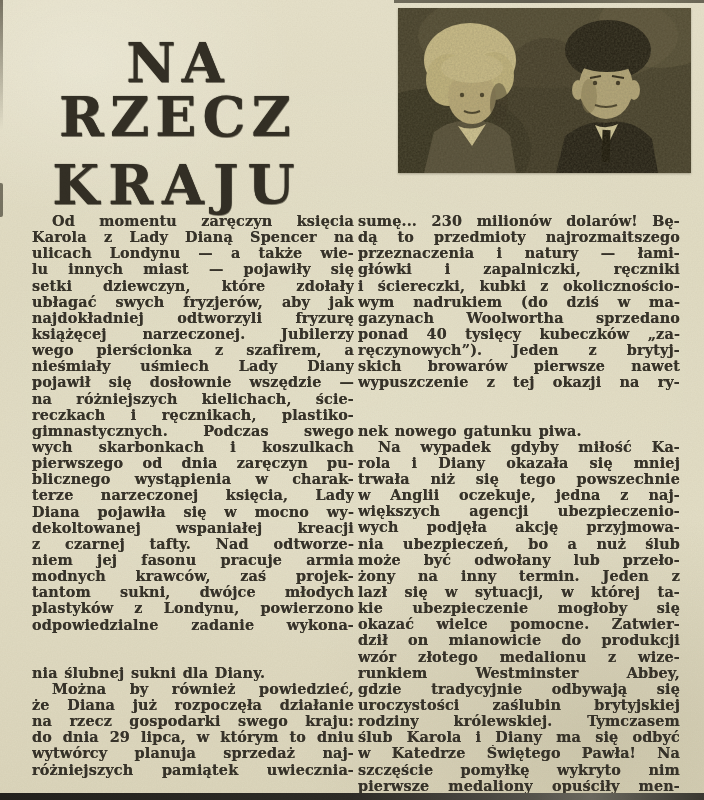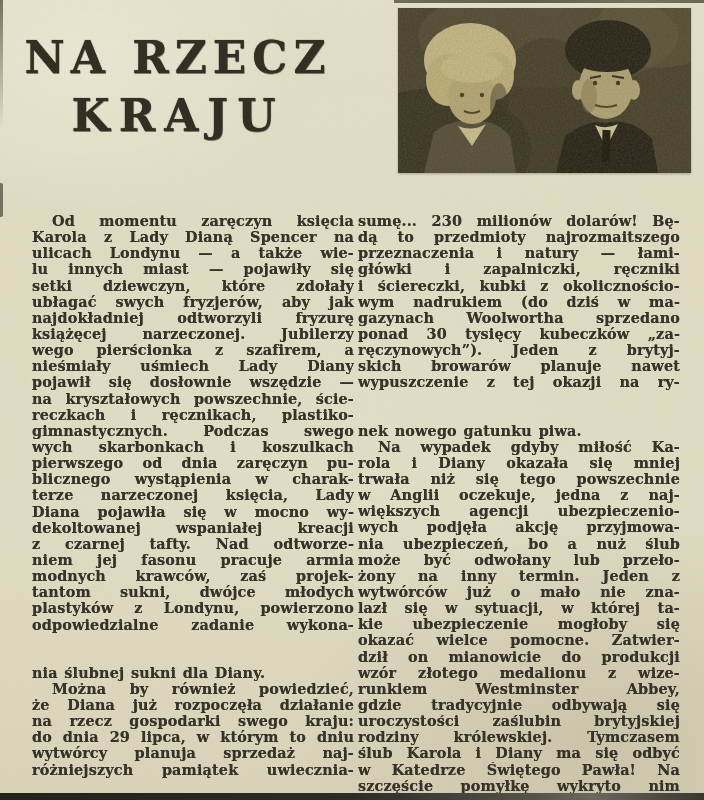--- a/index.html
+++ b/index.html
@@ -11,21 +11,21 @@
       radial-gradient(ellipse 420px 320px at 85% 92%, rgba(110,100,70,.14), transparent 72%),
       radial-gradient(ellipse 520px 420px at 50% 45%, rgba(255,255,240,.10), transparent 75%),
       linear-gradient(180deg,#e6e1ca 0%,#e1dcc3 35%,#e3dec6 65%,#dcd6bc 100%);
     font-family:"DejaVu Serif","Liberation Serif",serif;
   }
   .grain{position:absolute;inset:0;pointer-events:none;opacity:.16;mix-blend-mode:multiply;}
   .headline{
     position:absolute;left:22px;top:36px;width:312px;text-align:center;
     color:#332f25;font-weight:900;line-height:1.0;
   }
-  .hl-line{display:block;font-size:44px;letter-spacing:7px;
+  .hl-line{display:block;font-size:54px;letter-spacing:7px;
     text-shadow:0 0 1px rgba(40,36,26,.85), 0.5px 0.5px 0 rgba(40,36,26,.5);}
   .hl-line.l1{margin-bottom:14px;letter-spacing:6px;}
   .hl-line.l2{letter-spacing:9px;}
   .photo{
     position:absolute;left:398px;top:8px;width:293px;height:165px;overflow:hidden;
     box-shadow:0 1px 2px rgba(60,55,40,.35);
   }
   .photo svg{display:block;}
   .col{
     position:absolute;top:213px;width:322px;
@@ -114,21 +114,21 @@
       <div class="text-line">Karola z Lady Dianą Spencer na</div>
       <div class="text-line">ulicach Londynu — a także wie-</div>
       <div class="text-line">lu innych miast — pojawiły się</div>
       <div class="text-line">setki dziewczyn, które zdołały</div>
       <div class="text-line">ubłagać swych fryzjerów, aby jak</div>
       <div class="text-line">najdokładniej odtworzyli fryzurę</div>
       <div class="text-line">książęcej narzeczonej. Jubilerzy</div>
       <div class="text-line">wego pierścionka z szafirem, a</div>
       <div class="text-line">nieśmiały uśmiech Lady Diany</div>
       <div class="text-line">pojawił się dosłownie wszędzie —</div>
-      <div class="text-line">na kryształowych powszechnie, ście-</div>
+      <div class="text-line">na różniejszych kielichach, ście-</div>
       <div class="text-line">reczkach i ręcznikach, plastiko-</div>
       <div class="text-line">gimnastycznych. Podczas swego</div>
       <div class="text-line">wych skarbonkach i koszulkach</div>
       <div class="text-line">pierwszego od dnia zaręczyn pu-</div>
       <div class="text-line">blicznego wystąpienia w charak-</div>
       <div class="text-line">terze narzeczonej księcia, Lady</div>
       <div class="text-line">Diana pojawiła się w mocno wy-</div>
       <div class="text-line">dekoltowanej wspaniałej kreacji</div>
       <div class="text-line">z czarnej tafty. Nad odtworze-</div>
       <div class="text-line">niem jej fasonu pracuje armia</div>
@@ -146,35 +146,34 @@
       <div class="text-line para-end">jących to wydarzenie — na łączną</div>
     </div>
   <div class="col col-right" id="col-right">
       <div class="text-line">sumę... 230 milionów dolarów! Bę-</div>
       <div class="text-line">dą to przedmioty najrozmaitszego</div>
       <div class="text-line">przeznaczenia i natury — łami-</div>
       <div class="text-line">główki i zapalniczki, ręczniki</div>
       <div class="text-line">i ściereczki, kubki z okolicznościo-</div>
       <div class="text-line">wym nadrukiem (do dziś w ma-</div>
       <div class="text-line">gazynach Woolwortha sprzedano</div>
-      <div class="text-line">ponad 30 tysięcy kubeczków „za-</div>
+      <div class="text-line">ponad 40 tysięcy kubeczków „za-</div>
       <div class="text-line">ręczynowych”). Jeden z brytyj-</div>
-      <div class="text-line">skich browarów planuje nawet</div>
+      <div class="text-line">skich browarów pierwsze nawet</div>
       <div class="text-line">wypuszczenie z tej okazji na ry-</div>
       <div class="text-line para-end">nek nowego gatunku piwa.</div>
       <div class="text-line indent">Na wypadek gdyby miłość Ka-</div>
       <div class="text-line">rola i Diany okazała się mniej</div>
       <div class="text-line">trwała niż się tego powszechnie</div>
       <div class="text-line">w Anglii oczekuje, jedna z naj-</div>
       <div class="text-line">większych agencji ubezpieczenio-</div>
       <div class="text-line">wych podjęła akcję przyjmowa-</div>
       <div class="text-line">nia ubezpieczeń, bo a nuż ślub</div>
       <div class="text-line">może być odwołany lub przeło-</div>
       <div class="text-line">żony na inny termin. Jeden z</div>
-      <div class="text-line">wytwórców już o mało nie zna-</div>
       <div class="text-line">lazł się w sytuacji, w której ta-</div>
       <div class="text-line">kie ubezpieczenie mogłoby się</div>
       <div class="text-line">okazać wielce pomocne. Zatwier-</div>
       <div class="text-line">dził on mianowicie do produkcji</div>
       <div class="text-line">wzór złotego medalionu z wize-</div>
       <div class="text-line">runkiem Westminster Abbey,</div>
       <div class="text-line">gdzie tradycyjnie odbywają się</div>
       <div class="text-line">uroczystości zaślubin brytyjskiej</div>
       <div class="text-line">rodziny królewskiej. Tymczasem</div>
       <div class="text-line">ślub Karola i Diany ma się odbyć</div>

